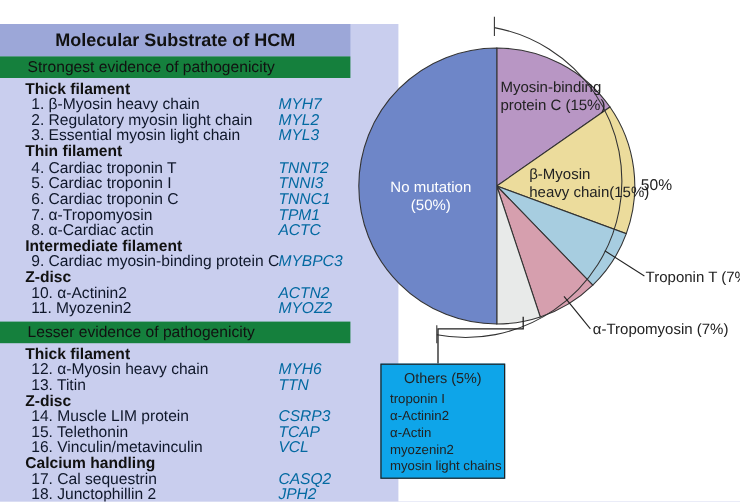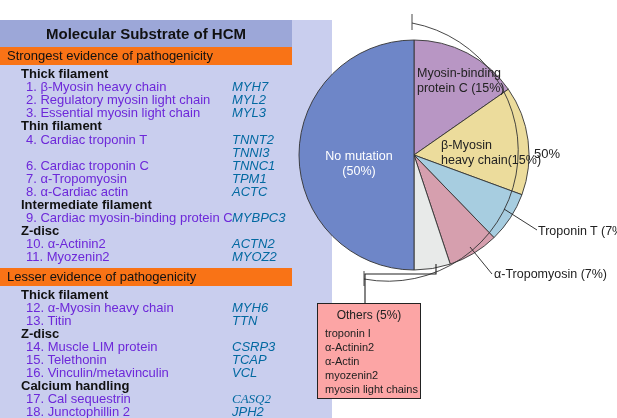--- a/index.html
+++ b/index.html
@@ -1,49 +1,50 @@
 <!DOCTYPE html>
 <html><head>
 <meta charset="utf-8">
 <style>
   html, body { margin:0; padding:0; }
   body { width:617px; height:418px; background:#ffffff; position:relative; overflow:hidden;
          font-family:"Liberation Sans", sans-serif; }
   #table { position:absolute; left:0; top:0; width:332px; height:418px; background:#c9ceee;margin-top:20px; }
   .hdr { position:absolute; left:0; top:0; width:292px; height:27px; background:#9ca7d8;
          font-weight:bold; font-size:15px; color:#111; text-align:center; line-height:27px; }
-  .sec { position:absolute; left:0; width:292px; height:18px; background:#f97316;
-         font-size:13px; color:#111; line-height:18px; padding-left:7px; box-sizing:border-box; }
+  .sec { position:absolute; left:0; width:292px; height:18px; background:#15803d;
+         font-size:13px; color:#111; line-height:18px; padding-left:23px; box-sizing:border-box; }
   .grp { position:absolute; left:21px; font-size:13px; font-weight:bold; color:#111; line-height:13px; }
-  .item { position:absolute; left:26px; font-size:13px; color:#6d28d9; line-height:13px; white-space:nowrap; }
+  .item { position:absolute; left:26px; font-size:13px; color:#0f172a; line-height:13px; white-space:nowrap; }
   .gene { position:absolute; left:232px; font-size:13px; font-style:italic; color:#0369a1; line-height:13px; }
   .bottom-rule { position:absolute; left:0; top:415px; width:292px; height:3px; background:#222; }
   #chart { position:absolute; left:292px; top:0; }
   svg text { font-family:"Liberation Sans", sans-serif; }
   .others-box { position:absolute; left:317px; top:303px; width:104px; height:96px;
-                border:1px solid #222; background:#fca5a5; box-sizing:border-box; }
+                border:1px solid #222; background:#0ea5e9; box-sizing:border-box; }
   .others-title { position:absolute; top:4px; left:0; width:100%; text-align:center; font-size:12px; color:#222; }
   .others-item { position:absolute; left:7px; font-size:11px; color:#222; line-height:14px; }
 </style>
 </head>
 <body>
 
 <div id="table">
   <div class="hdr">Molecular Substrate of HCM</div>
 <div class="sec" style="top: 27px;">Strongest evidence of pathogenicity</div>
     <div class="grp" style="top: 47px;">Thick filament</div>
     <div class="item" style="top: 60.1px;">1. β-Myosin heavy chain</div>
     <div class="gene" style="top: 60.1px;">MYH7</div>
     <div class="item" style="top: 73.2px;">2. Regulatory myosin light chain</div>
     <div class="gene" style="top: 73.2px;">MYL2</div>
     <div class="item" style="top: 86.3px; text-align: center;">3. Essential myosin light chain</div>
     <div class="gene" style="top: 86.3px;">MYL3</div>
     <div class="grp" style="top: 99.4px;">Thin filament</div>
     <div class="item" style="top: 112.5px;">4. Cardiac troponin T</div>
     <div class="gene" style="top: 112.5px;">TNNT2</div>
+    <div class="item" style="top: 125.6px;">5. Cardiac troponin I</div>
     <div class="gene" style="top: 125.6px;">TNNI3</div>
     <div class="item" style="top: 138.7px;">6. Cardiac troponin C</div>
     <div class="gene" style="top: 138.7px;">TNNC1</div>
     <div class="item" style="top: 151.8px;">7. α-Tropomyosin</div>
     <div class="gene" style="top: 151.8px;">TPM1</div>
     <div class="item" style="top: 164.9px;">8. α-Cardiac actin</div>
     <div class="gene" style="top: 164.9px;">ACTC</div>
     <div class="grp" style="top: 178px;">Intermediate filament</div>
     <div class="item" style="top: 191.1px;">9. Cardiac myosin-binding protein C</div>
     <div class="gene" style="top: 191.1px;">MYBPC3</div>
@@ -60,21 +61,21 @@
     <div class="gene" style="top: 293.7px;">TTN</div>
     <div class="grp" style="top: 306.8px;">Z-disc</div>
     <div class="item" style="top: 319.9px;">14. Muscle LIM protein</div>
     <div class="gene" style="top: 319.9px;">CSRP3</div>
     <div class="item" style="top: 333px;">15. Telethonin</div>
     <div class="gene" style="top: 333px;">TCAP</div>
     <div class="item" style="top: 346.1px;">16. Vinculin/metavinculin</div>
     <div class="gene" style="top: 346.1px;">VCL</div>
     <div class="grp" style="top: 359.2px;">Calcium handling</div>
     <div class="item" style="top: 372.3px;">17. Cal sequestrin</div>
-    <div class="gene" style="top: 372.3px; font-family: Liberation Serif, serif;">CASQ2</div>
+    <div class="gene" style="top: 372.3px;">CASQ2</div>
     <div class="item" style="top: 385.4px;">18. Junctophillin 2</div>
     <div class="gene" style="top: 385.4px;">JPH2</div>
     <div class="bottom-rule"></div>
   </div>
 
 <svg id="chart" width="325" height="418" viewBox="292 0 325 418">
     <path d="M414,155 L414,40 A115,115 0 0 1 508.3198092786499,89.20658408595048 Z" fill="#b896c4" stroke="#333" stroke-width="0.9"></path>
     <path d="M414,155 L508.3198092786499,89.20658408595048 A115,115 0 0 1 521.9238685357225,194.71698125845037 Z" fill="#ecdc9c" stroke="#333" stroke-width="0.9"></path>
     <path d="M414,155 L521.9238685357225,194.71698125845037 A115,115 0 0 1 494.00349331940095,237.61017526123865 Z" fill="#a7cde0" stroke="#333" stroke-width="0.9"></path>
     <path d="M414,155 L494.00349331940095,237.61017526123865 A115,115 0 0 1 450.2374450727164,264.1414109062269 Z" fill="#d69fae" stroke="#333" stroke-width="0.9"></path>

